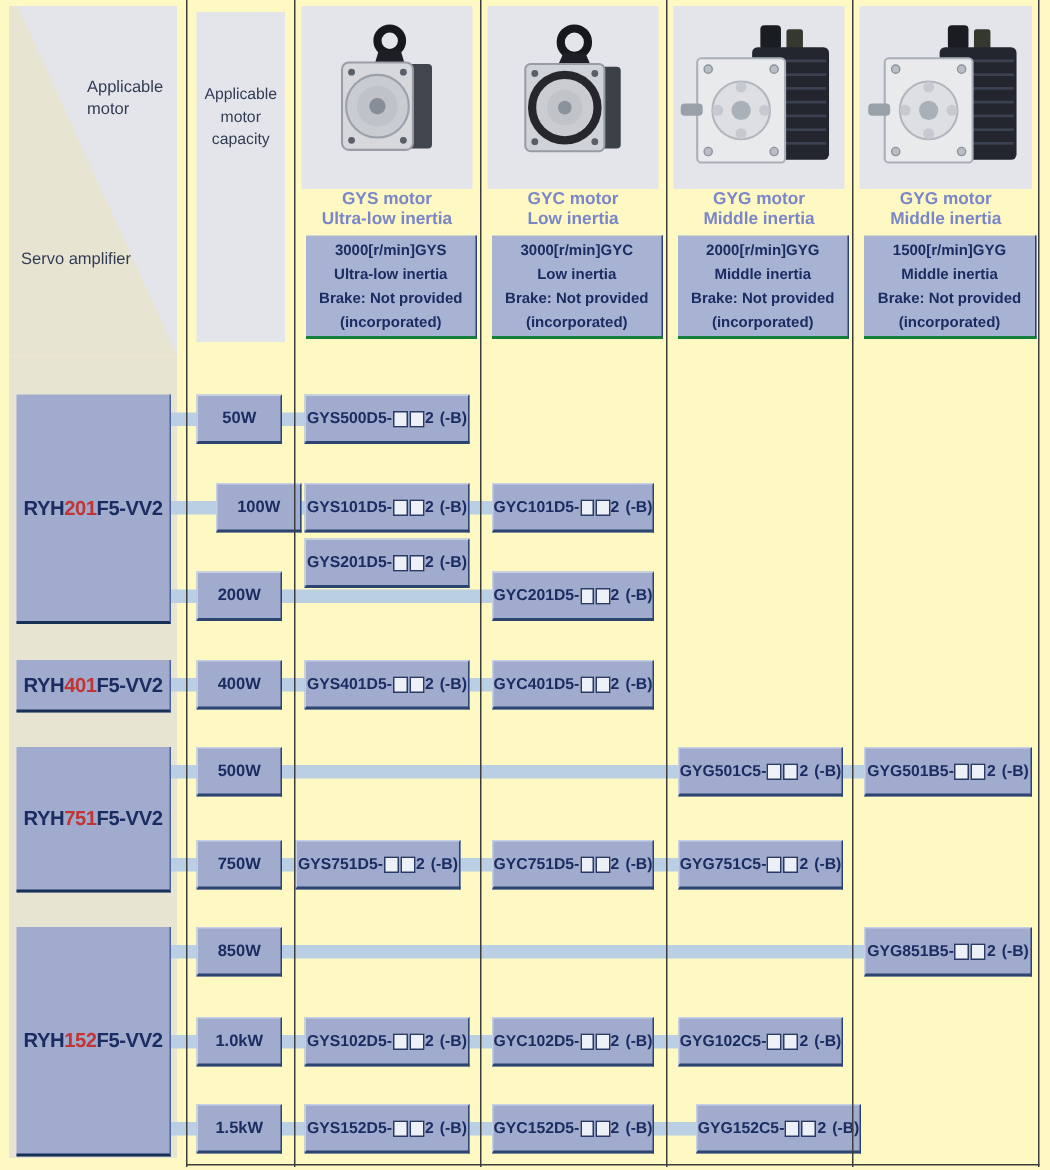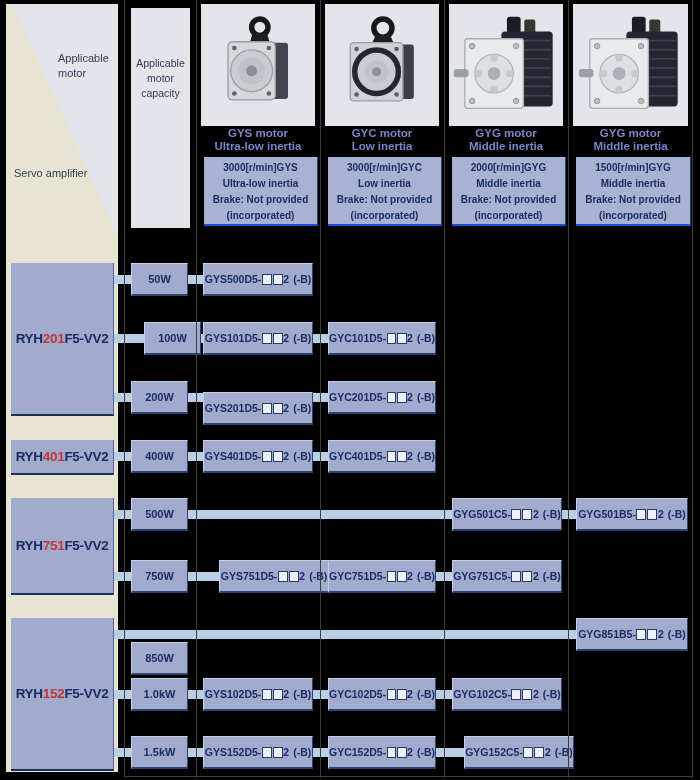--- a/index.html
+++ b/index.html
@@ -1,16 +1,16 @@
 <!DOCTYPE html>
 <html style="--boxfill: #a0abce; --bar: #bacfe4; --navy: #1b2c60; --red: #c13535; --beige: #e8e4d2; --hdr-gray: #e3e5ea; --caption-blue: #7a86c8;"><head>
 <meta charset="utf-8">
 <style>
   html,body{margin:0;padding:0;background:#fff;}
-  #stage{position:relative;width:700px;height:780px;background:#000000;overflow:hidden;
+  #stage{position:relative;width:700px;height:780px;background:#fef9c3;overflow:hidden;
          font-family:"Liberation Sans","DejaVu Sans",sans-serif;}
   .abs{position:absolute;}
   
   .vline{position:absolute;top:0;width:1px;height:778px;background:#3d3d3d;z-index:6;}
   .hline{position:absolute;height:1px;background:#3d3d3d;z-index:6;}
   
   #diag-cell{left:6px;top:4px;width:112px;height:233px;background:var(--beige);z-index:2;}
   #diag-gray{position:absolute;left:0;top:0;width:100%;height:100%;background:var(--hdr-gray);
              clip-path:polygon(5% 0,100% 0,100% 100%);}
   .lbl-app-motor{position:absolute;left:52px;top:47px;font-size:11px;color:#333c55;line-height:15px;z-index:3;}
@@ -19,21 +19,21 @@
   
   #cap-header{left:131px;top:8px;width:59px;height:220px;background:var(--hdr-gray);
               text-align:center;padding-top:48px;box-sizing:border-box;z-index:2;
               font-size:10.5px;color:#333c55;line-height:15px;}
   
   .photo{position:absolute;top:4px;height:122px;background:var(--hdr-gray);
          display:flex;align-items:flex-end;justify-content:center;z-index:2;}
   .caption{position:absolute;top:127px;height:28px;text-align:center;z-index:2;
            font-weight:bold;font-size:11.5px;line-height:12.5px;color:var(--caption-blue);}
   .specbox{position:absolute;top:157px;height:69px;background:#a8b3d4;z-index:2;
-           border-right:1.5px solid #2c4470;border-bottom:2px solid #1d4ed8;
+           border-right:1.5px solid #2c4470;border-bottom:2px solid #15803d;
            text-align:center;font-weight:bold;font-size:10px;line-height:16px;
            color:var(--navy);padding-top:3px;box-sizing:border-box;}
   
   .ampblock{position:absolute;left:11px;width:102px;background:var(--boxfill);z-index:4;
             border-bottom:2.5px solid #173156;border-right:1px solid #4f639a;
             display:flex;align-items:center;justify-content:center;
             font-weight:bold;font-size:13.5px;letter-spacing:-0.3px;color:var(--navy);}
   .ampblock .red{color:var(--red);}
   
   .rowbox{position:absolute;height:33px;background:var(--boxfill);z-index:4;
@@ -251,21 +251,21 @@
         <span class="suf">(-B)</span>
       </div>
       <div class="rowbox modelbox" style="left: 328px; top: 322px; width: 108px;">
         <span>GYC101D5-</span>
         <span class="sq"></span>
         <span class="sq"></span>
         <span>2</span>
         <span class="suf">(-B)</span>
       </div>
       <div class="rowbox capbox" style="left: 131px; top: 381px; width: 57px;">200W</div>
-      <div class="rowbox modelbox" style="left: 203px; top: 392px; width: 110px;">
+      <div class="rowbox modelbox" style="left: 203px; top: 359px; width: 110px;">
         <span>GYS201D5-</span>
         <span class="sq"></span>
         <span class="sq"></span>
         <span>2</span>
         <span class="suf">(-B)</span>
       </div>
       <div class="rowbox modelbox" style="left: 328px; top: 381px; width: 108px;">
         <span>GYC201D5-</span>
         <span class="sq"></span>
         <span class="sq"></span>
@@ -296,42 +296,42 @@
         <span class="suf">(-B)</span>
       </div>
       <div class="rowbox modelbox" style="left: 576px; top: 498px; width: 112px;">
         <span>GYG501B5-</span>
         <span class="sq"></span>
         <span class="sq"></span>
         <span>2</span>
         <span class="suf">(-B)</span>
       </div>
       <div class="rowbox capbox" style="left: 131px; top: 560px; width: 57px;">750W</div>
-      <div class="rowbox modelbox" style="left: 219px; top: 560px; width: 110px;">
+      <div class="rowbox modelbox" style="left: 197px; top: 560px; width: 110px;">
         <span>GYS751D5-</span>
         <span class="sq"></span>
         <span class="sq"></span>
         <span>2</span>
         <span class="suf">(-B)</span>
       </div>
       <div class="rowbox modelbox" style="left: 328px; top: 560px; width: 108px;">
         <span>GYC751D5-</span>
         <span class="sq"></span>
         <span class="sq"></span>
         <span>2</span>
         <span class="suf">(-B)</span>
       </div>
       <div class="rowbox modelbox" style="left: 452px; top: 560px; width: 110px;">
         <span>GYG751C5-</span>
         <span class="sq"></span>
         <span class="sq"></span>
         <span>2</span>
         <span class="suf">(-B)</span>
       </div>
-      <div class="rowbox capbox" style="left: 131px; top: 618px; width: 57px; margin-top: 24px;">850W</div>
+      <div class="rowbox capbox" style="left: 131px; top: 618px; width: 57px;">850W</div>
       <div class="rowbox modelbox" style="left: 576px; top: 618px; width: 112px;">
         <span>GYG851B5-</span>
         <span class="sq"></span>
         <span class="sq"></span>
         <span>2</span>
         <span class="suf">(-B)</span>
       </div>
       <div class="rowbox capbox" style="left: 131px; top: 678px; width: 57px;">1.0kW</div>
       <div class="rowbox modelbox" style="left: 203px; top: 678px; width: 110px;">
         <span>GYS102D5-</span>

